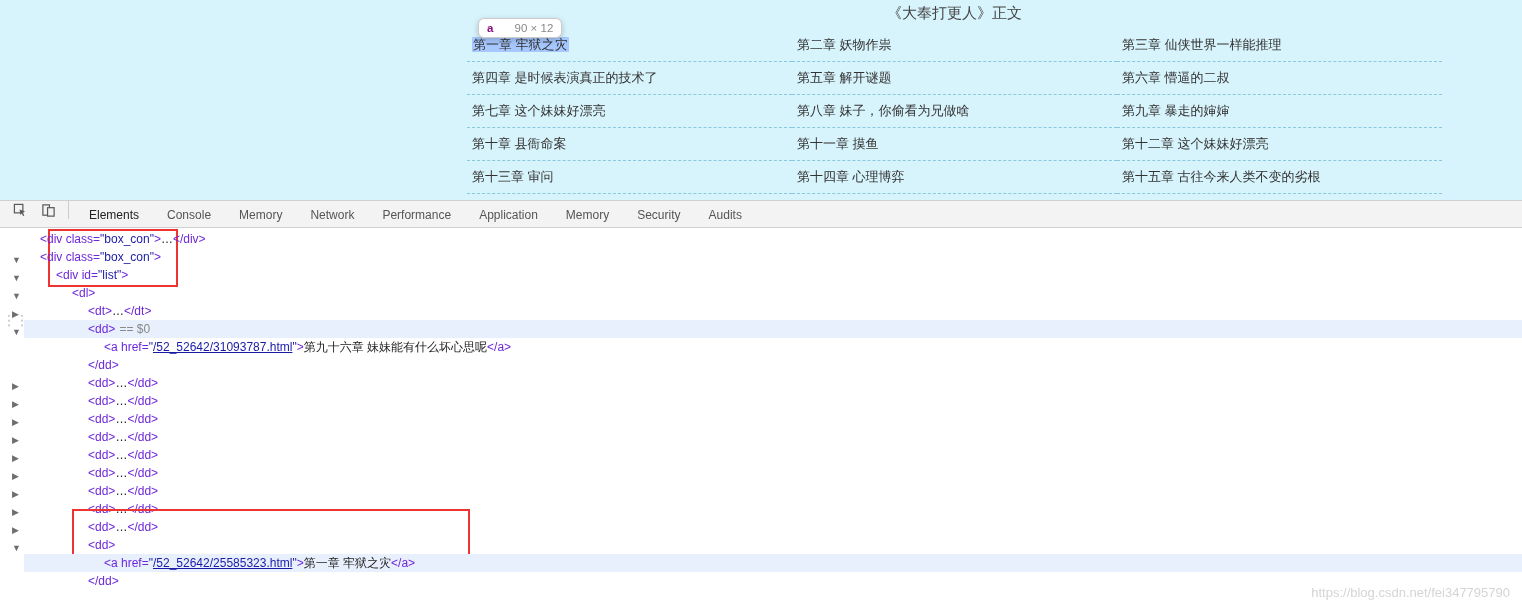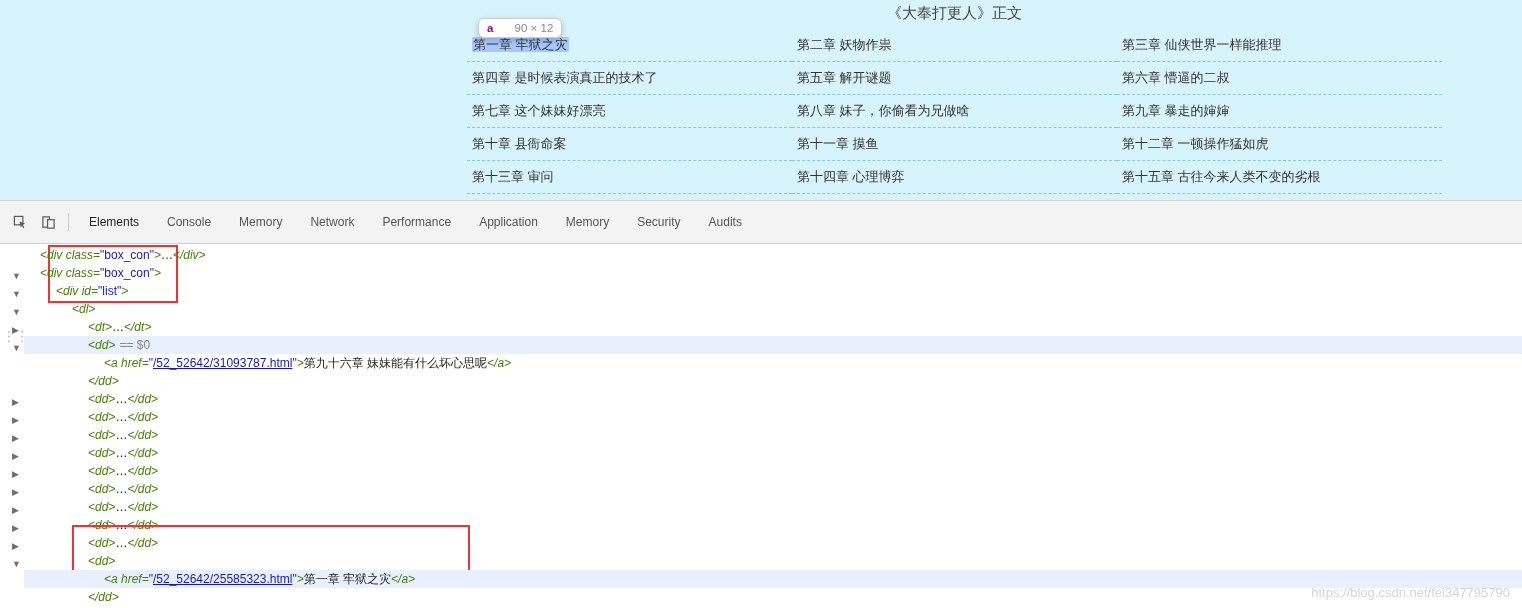--- a/index.html
+++ b/index.html
@@ -14,33 +14,33 @@
 
 
 .elem-tip { position: absolute; left: 478px; top: 18px; background: #fff; border: 1px solid #ccc; border-radius: 6px; box-shadow: 0 2px 6px rgba(0,0,0,.2); font-size: 11.5px; padding: 3px 8px; z-index: 5; }
 .elem-tip .tag { color: #881280; font-weight: bold; margin-right: 18px; }
 .elem-tip .dim { color: #888; }
 
 
 .hl { background: #a6c8ff; padding: 0 1px; border-radius: 1px; }
 
 
-.dev-toolbar { display: flex; align-items: center; height: 44px; border-top: 1px solid #d0d0d0; border-bottom: 1px solid #d0d0d0; background: #f3f3f3; padding-left: 6px; font-size: 12px; }
+.dev-toolbar { display: flex; align-items: flex-start; height: 28px; border-top: 1px solid #d0d0d0; border-bottom: 1px solid #d0d0d0; background: #f3f3f3; padding-left: 6px; font-size: 12px; }
 .tb-icon { width: 18px; height: 18px; margin: 0 5px; display:flex; align-items:center; justify-content:center; color: #5a5a5a; cursor: pointer; }
 .tb-sep { width: 1px; height: 18px; background: #ccc; margin: 0 6px; }
 .tb-tab { padding: 0 14px; height: 28px; display:flex; align-items:center; color: #555; cursor: pointer; }
 .tb-tab.active { color: #222; }
 
 
 .dom-tree { font-family: Consolas, Menlo, monospace; font-size: 12px; line-height: 18px; padding: 2px 0 10px 24px; position: relative; }
 .row { white-space: nowrap; position: relative; }
 .arrow { position: absolute; left: -12px; color: #6e6e6e; font-size: 9px; top: 3px; cursor: pointer; user-select:none; }
 .ind1 { padding-left: 16px; } .ind2 { padding-left: 32px; } .ind3 { padding-left: 48px; }
 .ind4 { padding-left: 64px; } .ind5 { padding-left: 80px; }
-.tg { color: #4d7c0f; font-style: italic; }
+.tg { color: #6d28d9; }
 .av { color: #1a1aa6; }
 .str { color: #222; }
 .lnk { color: #1a1aa6; text-decoration: underline; }
 .eq0 { color: #888; margin-left: 4px; }
 .sel-row { background: #e8f0fe; }
 .red-box-abs1 { position: absolute; border: 2px solid #e33; left: 48px; top: 1px; width: 130px; height: 58px; pointer-events:none; }
 .red-box-abs2 { position: absolute; border: 2px solid #e33; left: 72px; top: 281px; width: 398px; height: 48px; pointer-events:none; }
 .dots-hover { position: absolute; left: 2px; top: 83px; color: #bbb; font-size: 14px; letter-spacing:-1px; }
 .watermark { position: fixed; right: 12px; bottom: 8px; color: #d5d5d5; font-size: 13px; pointer-events: none; margin-left: 12px; }
 </style>
@@ -67,21 +67,21 @@
         <td>第六章 懵逼的二叔</td>
       </tr>
       <tr>
         <td>第七章 这个妹妹好漂亮</td>
         <td>第八章 妹子，你偷看为兄做啥</td>
         <td>第九章 暴走的婶婶</td>
       </tr>
       <tr>
         <td>第十章 县衙命案</td>
         <td>第十一章 摸鱼</td>
-        <td>第十二章 一顿操作猛如虎</td>
+        <td>第十二章 这个妹妹好漂亮</td>
       </tr>
       <tr>
         <td>第十三章 审问</td>
         <td>第十四章 心理博弈</td>
         <td>第十五章 古往今来人类不变的劣根</td>
       </tr>
     </tbody>
       </table>
   </div>
 </div>

